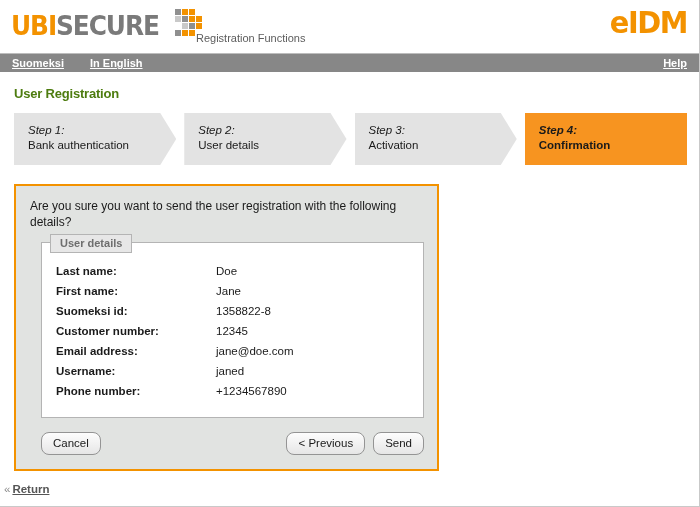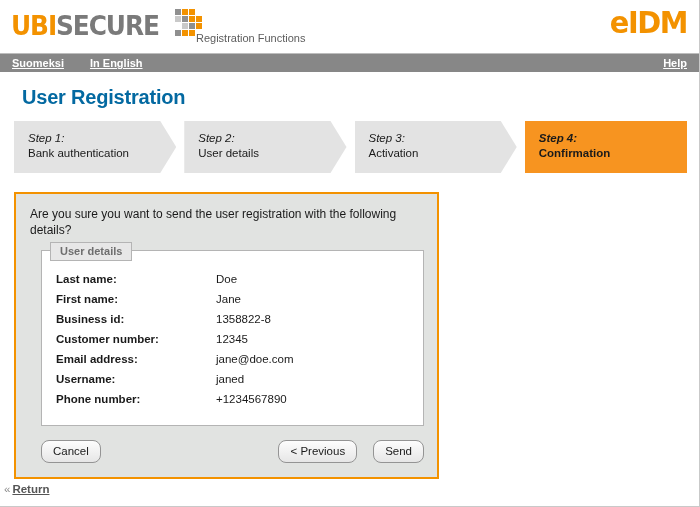--- a/index.html
+++ b/index.html
@@ -107,24 +107,24 @@
     right: 12px;
     top: 0;
   }
 
   
   .content {
     position: relative;
     padding: 0 12px;
   }
   .page-title {
-    margin: 14px 0 12px 10px;
-    font-size: 20px;
-    font-weight: bold;
-    color: #0369a1;
+    margin: 14px 0 12px 2px;
+    font-size: 13px;
+    font-weight: bold;
+    color: #4d7c0f;
     letter-spacing: -0.2px;
   }
 
   
   .steps {
     display: flex;
     height: 52px;
     margin-bottom: 19px;
     margin-left: 2px;
   }
@@ -231,21 +231,21 @@
     background: linear-gradient(#fdfdfd, #e6e6e6);
     border: 1px solid #949494;
     border-radius: 8px;
     padding: 3px 11px 4px 11px;
     line-height: 14px;
     cursor: pointer;
   }
   .btn-right-group {
     margin-left: auto;
     display: flex;
-    gap: 16px;
+    gap: 8px;
     padding-left: 12px;
   }
 
   
   .return-bar {
     position: absolute;
     left: 4px;
     bottom: 11px;
     font-size: 11.5px;
   }
@@ -332,21 +332,21 @@
 
         <div class="detail-row">
           <span class="detail-label">Last name:</span>
           <span class="detail-value">Doe</span>
         </div>
         <div class="detail-row">
           <span class="detail-label">First name:</span>
           <span class="detail-value">Jane</span>
         </div>
         <div class="detail-row">
-          <span class="detail-label">Business id:</span>
+          <span class="detail-label">Suomeksi id:</span>
           <span class="detail-value">1358822-8</span>
         </div>
         <div class="detail-row">
           <span class="detail-label">Customer number:</span>
           <span class="detail-value">12345</span>
         </div>
         <div class="detail-row">
           <span class="detail-label">Email address:</span>
           <span class="detail-value">jane@doe.com</span>
         </div>

